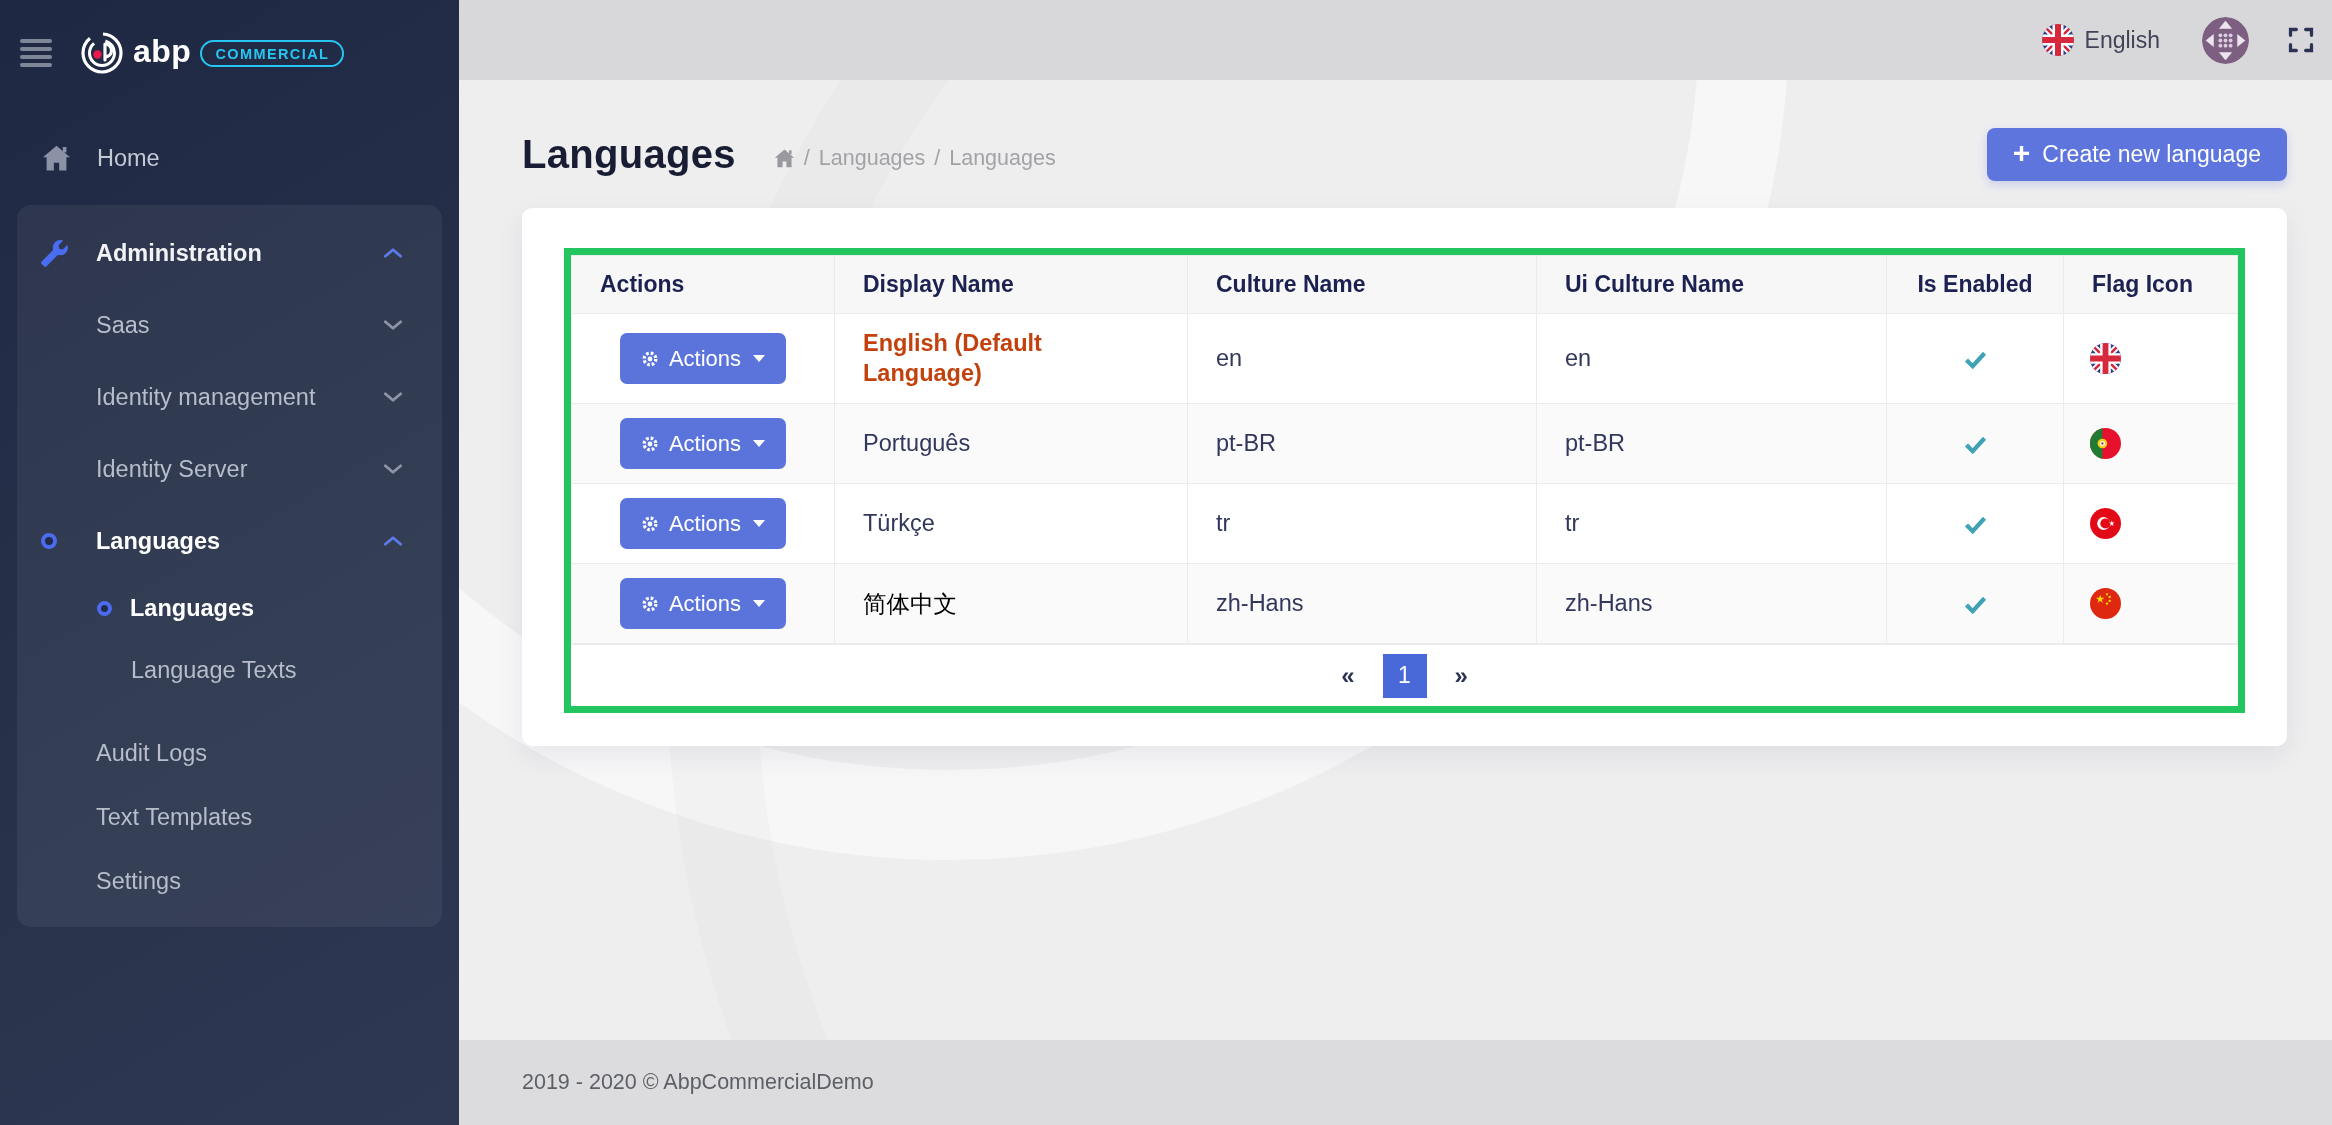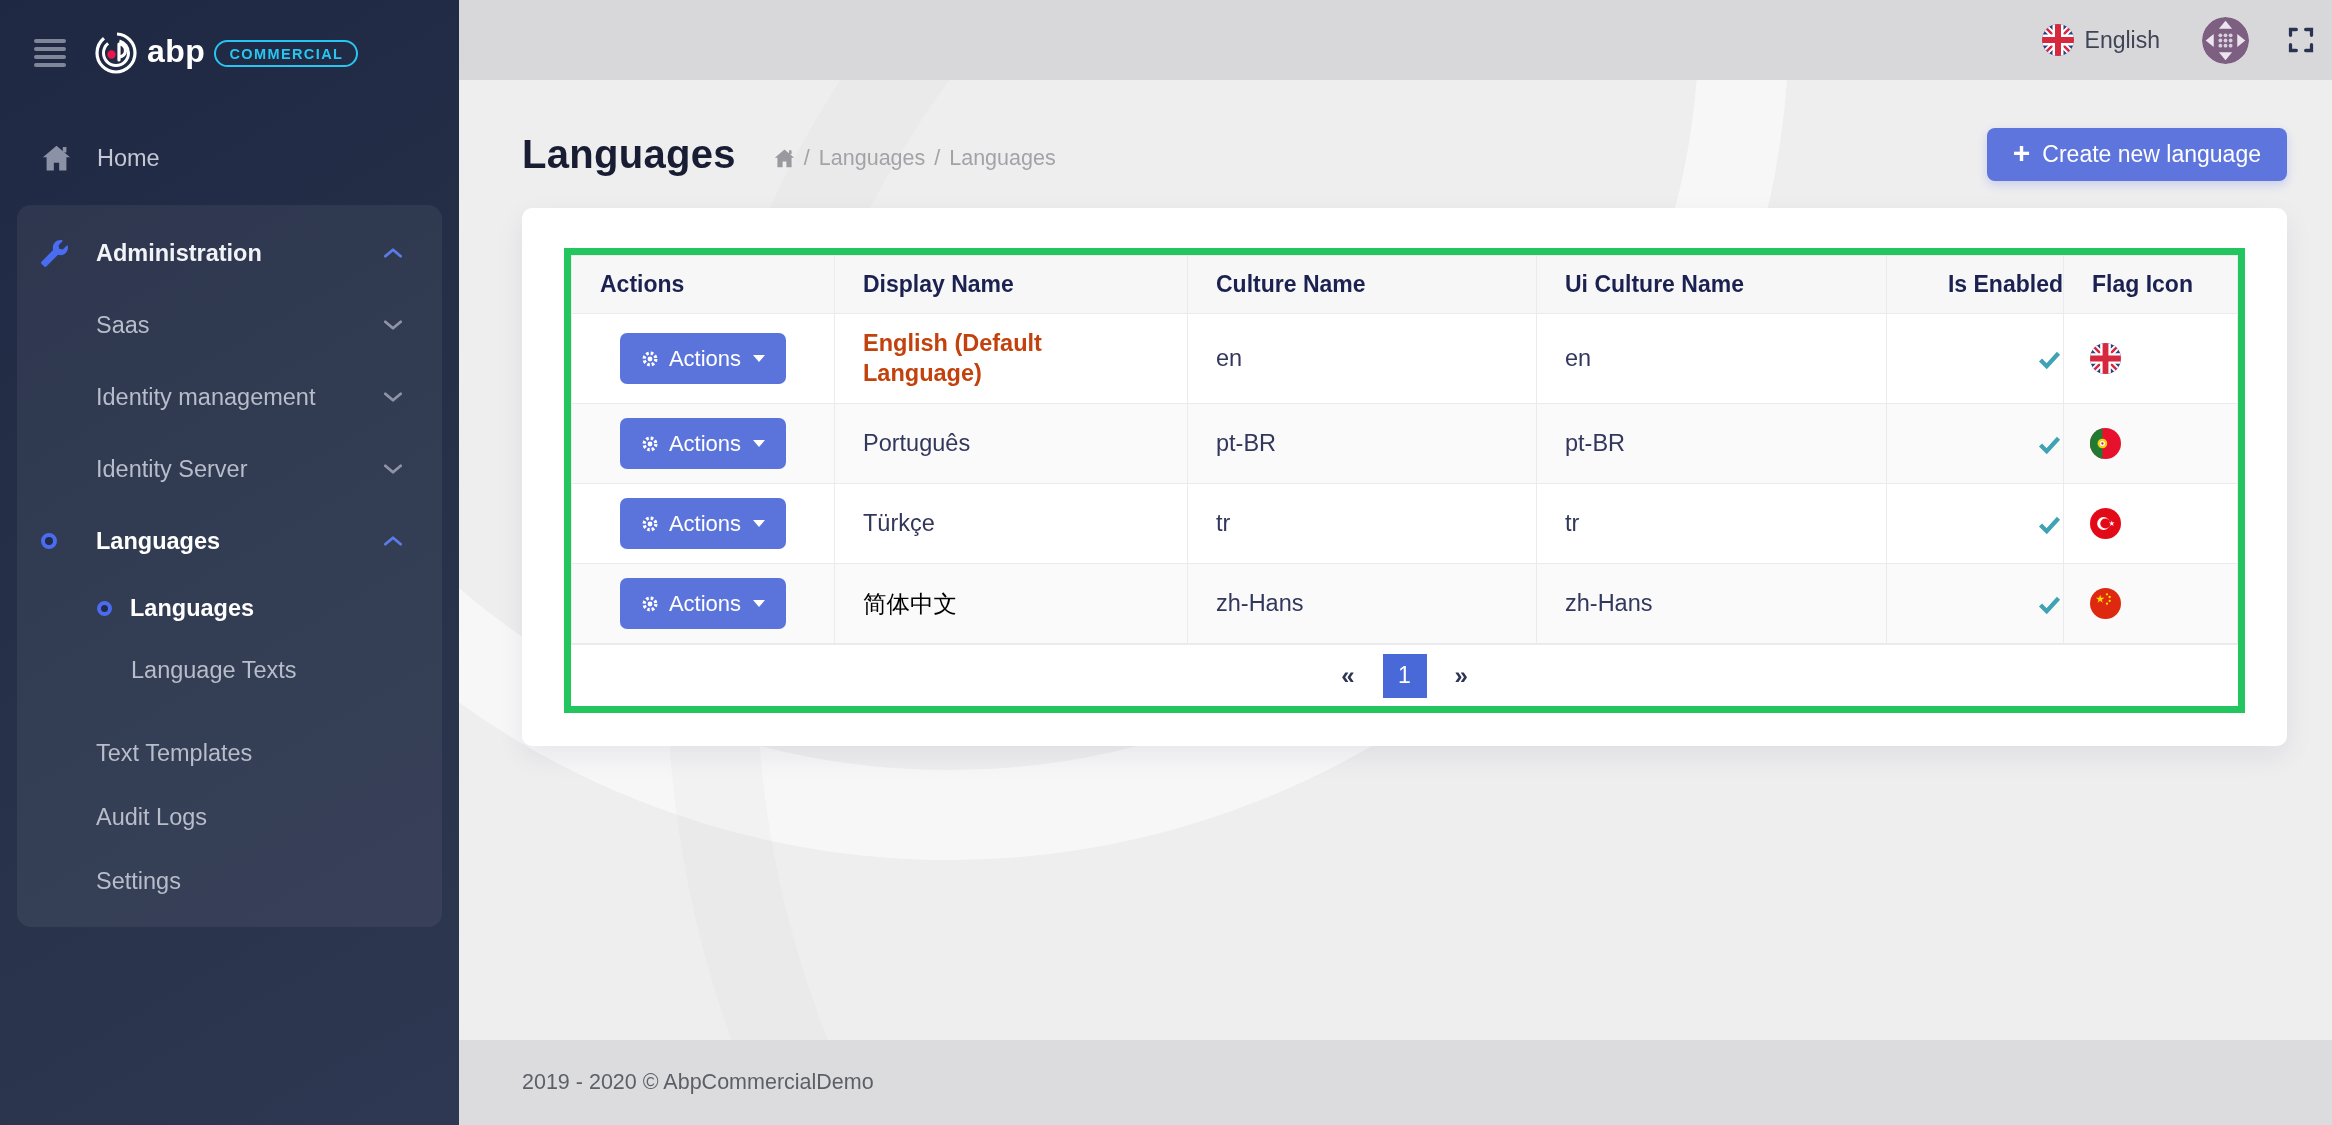--- a/index.html
+++ b/index.html
@@ -9,21 +9,21 @@
     font-family:"Liberation Sans","DejaVu Sans",sans-serif;
   }
   .app { width:2332px; height:1125px; display:flex; }
 
   
   .sidebar {
     width:459px; height:1125px; flex:0 0 459px;
     background:linear-gradient(150deg,#1f2843 0%,#273149 55%,#2e3852 100%);
     position:relative; z-index:5;
   }
-  .sidebar-top { height:106px; display:flex; align-items:center; padding-left:34px; }
+  .sidebar-top { height:106px; display:flex; align-items:center; padding-left:20px; }
   .hamburger { width:32px; height:28px; display:flex; flex-direction:column; justify-content:space-between; cursor:pointer; }
   .hamburger span { display:block; height:4px; border-radius:2px; background:#7e8698; }
   .brand { display:flex; align-items:center; gap:9px; margin-left:28px; cursor:pointer; }
   .brand-mark { width:44px; height:44px; }
   .brand-text { color:#fff; font-size:32px; font-weight:bold; letter-spacing:.5px; line-height:1; padding-bottom:4px;}
   .brand-badge {
     border:2.5px solid #27c6f2; color:#27c6f2; border-radius:16px;
     font-size:14.5px; font-weight:bold; letter-spacing:1.4px; padding:4px 13px 3px;
   }
   .nav { padding-top:14px; }
@@ -85,21 +85,21 @@
     margin-top:27px; background:#fff; border-radius:10px;
     box-shadow:0 10px 28px rgba(30,35,70,.07); padding:40px 42px 33px;
     position:relative; z-index:1;
   }
   .table-wrap { border:7px solid #22c55e; }
   table { width:100%; border-collapse:collapse; table-layout:fixed; }
   th {
     height:58px; background:#f7f7f8; text-align:left; padding:0 0 0 28px;
     font-size:23px; font-weight:bold; color:#1b2150; border:1px solid #ebebee;
   }
-  th.center, td.center { text-align:right; padding:0; }
+  th.center, td.center { text-align:center; padding:0; }
   td {
     border:1px solid #ebebee; padding:0 10px 0 28px;
     font-size:23.5px; color:#32375c; vertical-align:middle;
   }
   tr.row-h1 td { height:90px; }
   tr.row-h2 td { height:80px; }
   tbody tr:nth-child(even) td { background:#fafafa; }
   td.actions-cell { text-align:center; padding:0; }
   .btn-actions {
     display:inline-flex; align-items:center; gap:10px; background:#5b74dc; color:#fff;
@@ -266,24 +266,24 @@
           <span class="nav-label nav-label-white">Languages</span>
         </div>
 
         <div class="nav-item lvl2 no-ico">
           <span class="nav-label nav-label-dim">Language Texts</span>
         </div>
 
         <div class="nav-gap"></div>
 
         <div class="nav-item no-ico" style="height:64px">
+          <span class="nav-label nav-label-dim">Audit Logs</span>
+        </div>
+        <div class="nav-item no-ico" style="height:64px">
           <span class="nav-label nav-label-dim">Text Templates</span>
-        </div>
-        <div class="nav-item no-ico" style="height:64px">
-          <span class="nav-label nav-label-dim">Audit Logs</span>
         </div>
         <div class="nav-item no-ico" style="height:64px">
           <span class="nav-label nav-label-dim">Settings</span>
         </div>
       </div>
     </nav>
   </aside>
 
   <div class="main">
 

